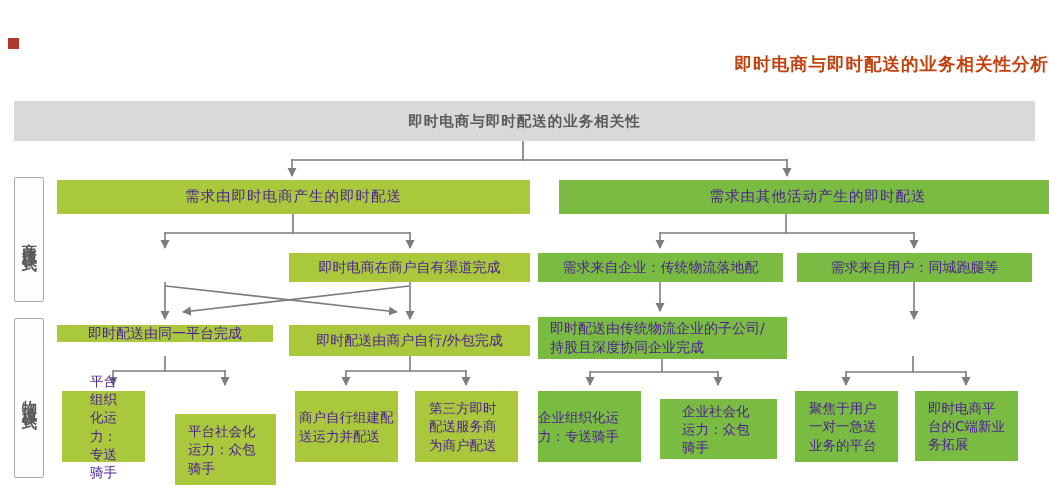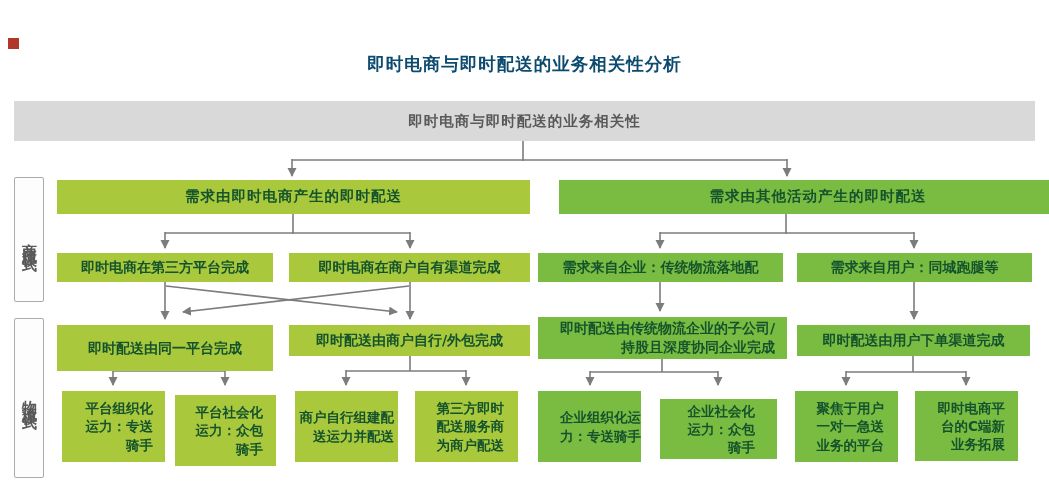--- a/index.html
+++ b/index.html
@@ -1,21 +1,21 @@
 <!DOCTYPE html>
 <html style="--left-branch: #a9c83c; --right-branch: #7abc41; --root-bar-bg: #d9d9d9; --root-bar-text: #595959; --connector: #7c7c7c; --box-text: #ffffff; --brand-red: #b2372b;"><head>
 <meta charset="utf-8">
 <style>
   html,body{margin:0;padding:0;background:#fff;}
   body{font-family:"DejaVu Sans","Liberation Sans",sans-serif;}
   .canvas{position:relative;width:1049px;height:500px;background:#fff;overflow:hidden;}
   .brand-mark{position:absolute;left:8px;top:38px;width:11px;height:11px;background:var(--brand-red,#b2372b);}
-  .page-title{position:absolute;left:0;top:52px;width:100%;text-align:center;font-size:17.5px;font-weight:bold;color:#0c4a6e;letter-spacing:1px;}
+  .page-title{position:absolute;left:0;top:52px;width:100%;text-align:right;font-size:17.5px;font-weight:bold;color:#c2410c;letter-spacing:1px;}
   .root-bar{position:absolute;left:14px;top:101px;width:1021px;height:40px;background:var(--root-bar-bg,#d9d9d9);display:flex;align-items:center;justify-content:center;font-size:14.5px;font-weight:bold;color:var(--root-bar-text,#595959);letter-spacing:1px;}
-  .box{position:absolute;display:flex;align-items:center;justify-content:center;text-align:right;color:#14532d;font-weight:bold;line-height:1.35;box-sizing:border-box;}
+  .box{position:absolute;display:flex;align-items:center;justify-content:center;text-align:left;color:#4c1d95;font-weight:normal;line-height:1.35;box-sizing:border-box;}
   .gl{background:var(--left-branch,#a9c83c);}
   .gr{background:var(--right-branch,#7abc41);}
   .lv1{font-size:14.5px;letter-spacing:1px;}
   .lv2,.lv3{font-size:14px;}
   .lv4{font-size:13.5px;}
   .row-label{position:absolute;left:14px;width:30px;box-sizing:border-box;border:1px solid #ababab;border-radius:2px;background:#fdfdfd;display:flex;align-items:center;justify-content:center;writing-mode:vertical-rl;text-orientation:upright;font-size:15px;font-weight:bold;color:#595959;letter-spacing:5px;}
   .connectors{position:absolute;left:0;top:0;width:1049px;height:500px;pointer-events:none;}
   .cline{stroke:var(--connector,#7c7c7c);stroke-width:1.6;fill:none;}
   .amark{fill:var(--connector,#7c7c7c);}
 </style>
@@ -77,32 +77,30 @@
     <line class="cline" x1="846" y1="371" x2="846" y2="385" marker-end="url(#arw)"></line>
     <line class="cline" x1="966" y1="371" x2="966" y2="385" marker-end="url(#arw)"></line>
   </svg>
 
   <div class="row-label" style="top:177px;height:125px;">商流模式</div>
   <div class="row-label" style="top:318px;height:160px;">物流模式</div>
 
   <div class="box gl lv1" style="left:57px;top:180px;width:473px;height:34px;">需求由即时电商产生的即时配送</div>
   <div class="box gr lv1" style="left:559px;top:180px;width:518px;height:34px;">需求由其他活动产生的即时配送</div>
 
-  <div class="box gl lv2" style="left:57px;top:253px;width:216px;height:29px;">即时电商在第三方平台完成</div>
   <div class="box gl lv2" style="left:289px;top:253px;width:241px;height:29px;">即时电商在商户自有渠道完成</div>
   <div class="box gr lv2" style="left:538px;top:253px;width:245px;height:29px;">需求来自企业：传统物流落地配</div>
   <div class="box gr lv2" style="left:797px;top:253px;width:235px;height:29px;">需求来自用户：同城跑腿等</div>
 
-  <div class="box gl lv3" style="left:57px;top:325px;width:216px;height:46px;">即时配送由同一平台完成</div>
+  <div class="box gl lv3" style="left:57px;top:325px;width:216px;height:17px;">即时配送由同一平台完成</div>
   <div class="box gl lv3" style="left:289px;top:325px;width:241px;height:31px;">即时配送由商户自行/外包完成</div>
   <div class="box gr lv3" style="left:538px;top:317px;width:249px;height:42px;padding:0 12px;">即时配送由传统物流企业的子公司/持股且深度协同企业完成</div>
-  <div class="box gr lv3" style="left:797px;top:325px;width:233px;height:31px;">即时配送由用户下单渠道完成</div>
 
-  <div class="box gl lv4" style="left:62px;top:391px;width:103px;height:71px;padding:0 12px;">平台组织化运力：专送骑手</div>
-  <div class="box gl lv4" style="left:175px;top:395px;width:101px;height:71px;padding:0 13px;">平台社会化运力：众包骑手</div>
+  <div class="box gl lv4" style="left:62px;top:391px;width:83px;height:71px;padding:0 32px;">平台组织化运力：专送骑手</div>
+  <div class="box gl lv4" style="left:175px;top:414px;width:101px;height:71px;padding:0 13px;">平台社会化运力：众包骑手</div>
   <div class="box gl lv4" style="left:295px;top:391px;width:103px;height:71px;padding:0 4px;">商户自行组建配送运力并配送</div>
   <div class="box gl lv4" style="left:415px;top:391px;width:103px;height:71px;padding:12px 14px;">第三方即时配送服务商为商户配送</div>
   <div class="box gr lv4" style="left:538px;top:391px;width:103px;height:71px;padding:0 0;">企业组织化运力：专送骑手</div>
   <div class="box gr lv4" style="left:660px;top:399px;width:117px;height:60px;padding:0 22px;">企业社会化运力：众包骑手</div>
   <div class="box gr lv4" style="left:795px;top:391px;width:103px;height:71px;padding:9px 14px;">聚焦于用户一对一急送业务的平台</div>
   <div class="box gr lv4" style="left:915px;top:391px;width:103px;height:70px;padding:0 13px;">即时电商平台的C端新业务拓展</div>
 
 </div>
 
 </body></html>

